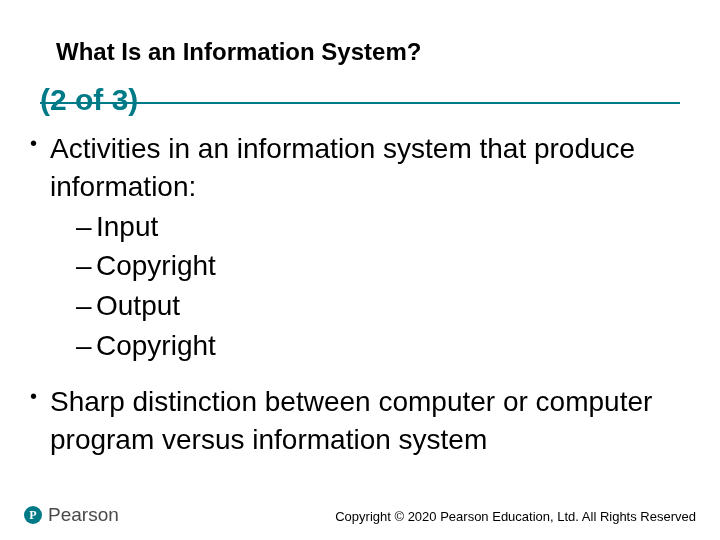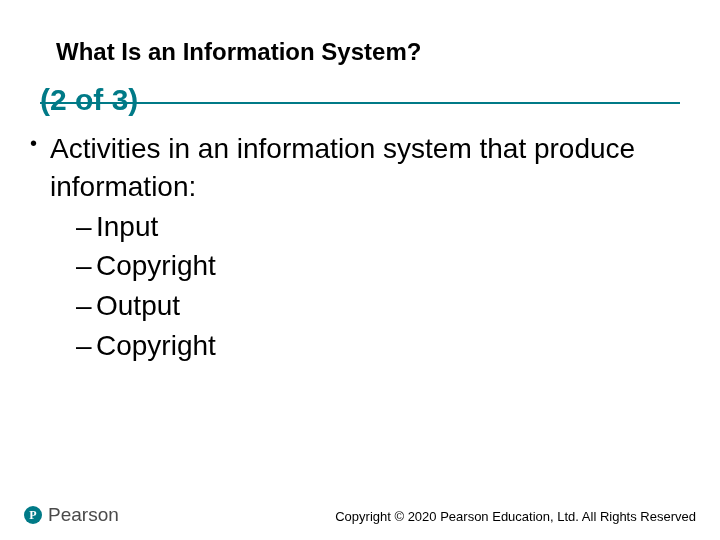--- a/index.html
+++ b/index.html
@@ -146,20 +146,21 @@
     <ul class="top-list">
       <li>
         <span>Activities in an information system that produce information:</span>
         <ul class="sub-list">
           <li>Input</li>
           <li>Copyright</li>
           <li>Output</li>
           <li>Copyright</li>
         </ul>
       </li>
+      <li>Sharp distinction between computer or computer program versus information system</li>
     </ul>
   </div>
 
   <div class="footer">
     <div class="logo">
       <span class="logo-mark">P</span>
       <span class="logo-text">Pearson</span>
     </div>
     <div class="copyright">Copyright © 2020 Pearson Education, Ltd. All Rights Reserved</div>
   </div>

